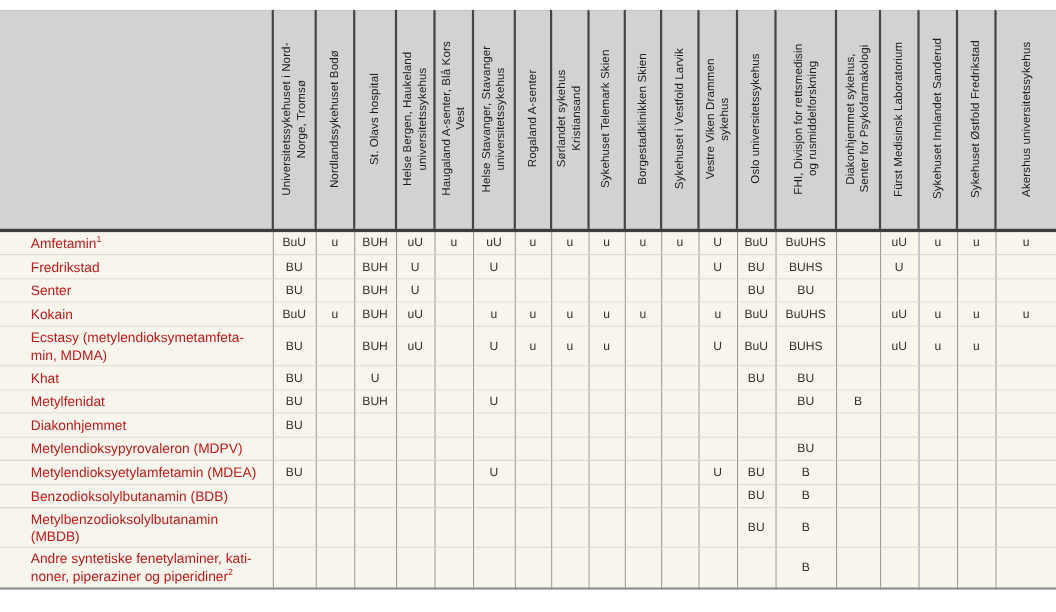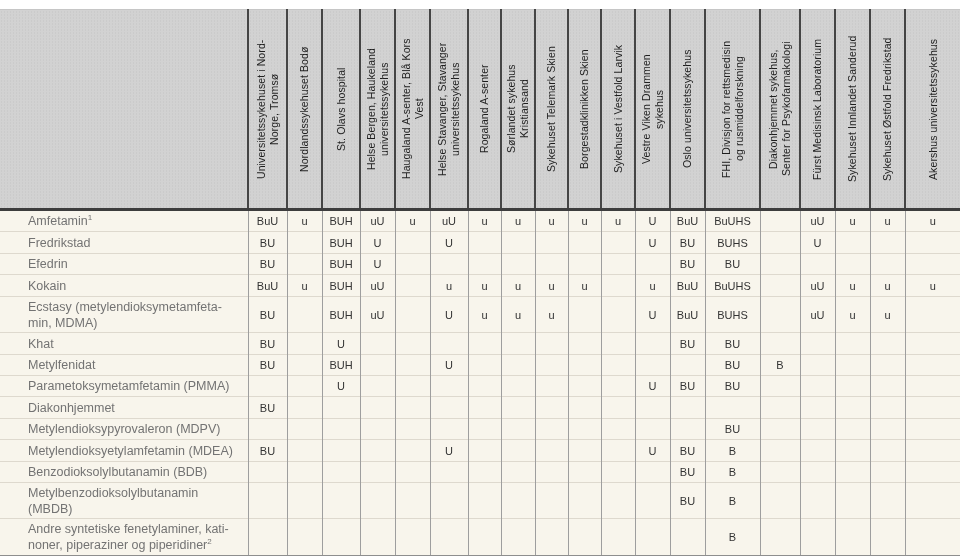--- a/index.html
+++ b/index.html
@@ -43,21 +43,21 @@
   tbody td{
     background:var(--body-bg);
     border-left:1px solid var(--grid-v);
     border-top:1px solid var(--grid-h);
     font-size:11px;text-align:center;vertical-align:middle;
     color:#333;padding:0;overflow:hidden;
   }
   tbody tr:first-child td{border-top:none;}
   tbody td.name{
     border-left:none;text-align:left;padding-left:28px;
-    font-size:12.5px;line-height:16px;color:#737373;
+    font-size:12.5px;line-height:16px;color:#b91c1c;
     white-space:pre-line;
   }
   tbody td.name sup{font-size:8px;line-height:0;}
 </style>
 </head>
 <body>
 
 <div class="screen">
   <table class="matrix">
     <colgroup>
@@ -153,21 +153,21 @@
           <td>U</td>
           <td>BU</td>
           <td>BUHS</td>
           <td></td>
           <td>U</td>
           <td></td>
           <td></td>
           <td></td>
         </tr>
         <tr style="height: 21px;">
-          <td class="name">Efedrin</td>
+          <td class="name">Senter</td>
           <td>BU</td>
           <td></td>
           <td>BUH</td>
           <td>U</td>
           <td></td>
           <td></td>
           <td></td>
           <td></td>
           <td></td>
           <td></td>
@@ -258,42 +258,20 @@
           <td>U</td>
           <td></td>
           <td></td>
           <td></td>
           <td></td>
           <td></td>
           <td></td>
           <td></td>
           <td>BU</td>
           <td>B</td>
-          <td></td>
-          <td></td>
-          <td></td>
-          <td></td>
-        </tr>
-        <tr style="height: 21px;">
-          <td class="name">Parametoksymetamfetamin (PMMA)</td>
-          <td></td>
-          <td></td>
-          <td>U</td>
-          <td></td>
-          <td></td>
-          <td></td>
-          <td></td>
-          <td></td>
-          <td></td>
-          <td></td>
-          <td></td>
-          <td>U</td>
-          <td>BU</td>
-          <td>BU</td>
-          <td></td>
           <td></td>
           <td></td>
           <td></td>
           <td></td>
         </tr>
         <tr style="height: 22px;">
           <td class="name">Diakonhjemmet</td>
           <td>BU</td>
           <td></td>
           <td></td>

